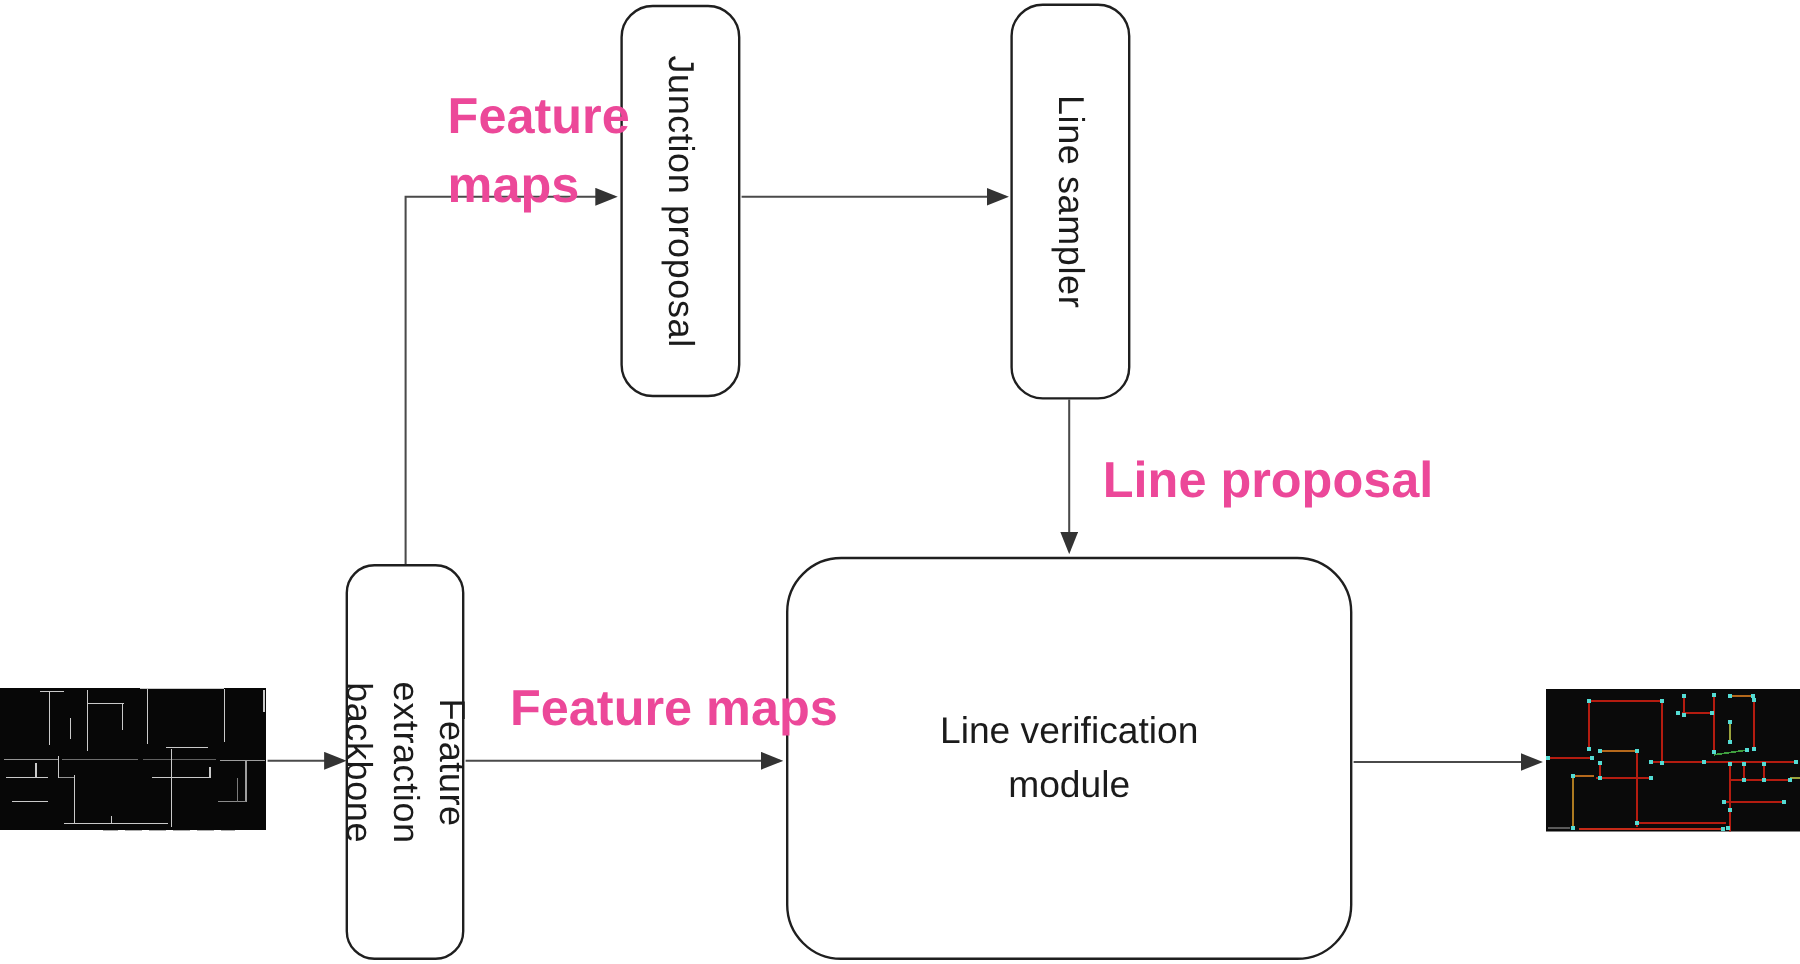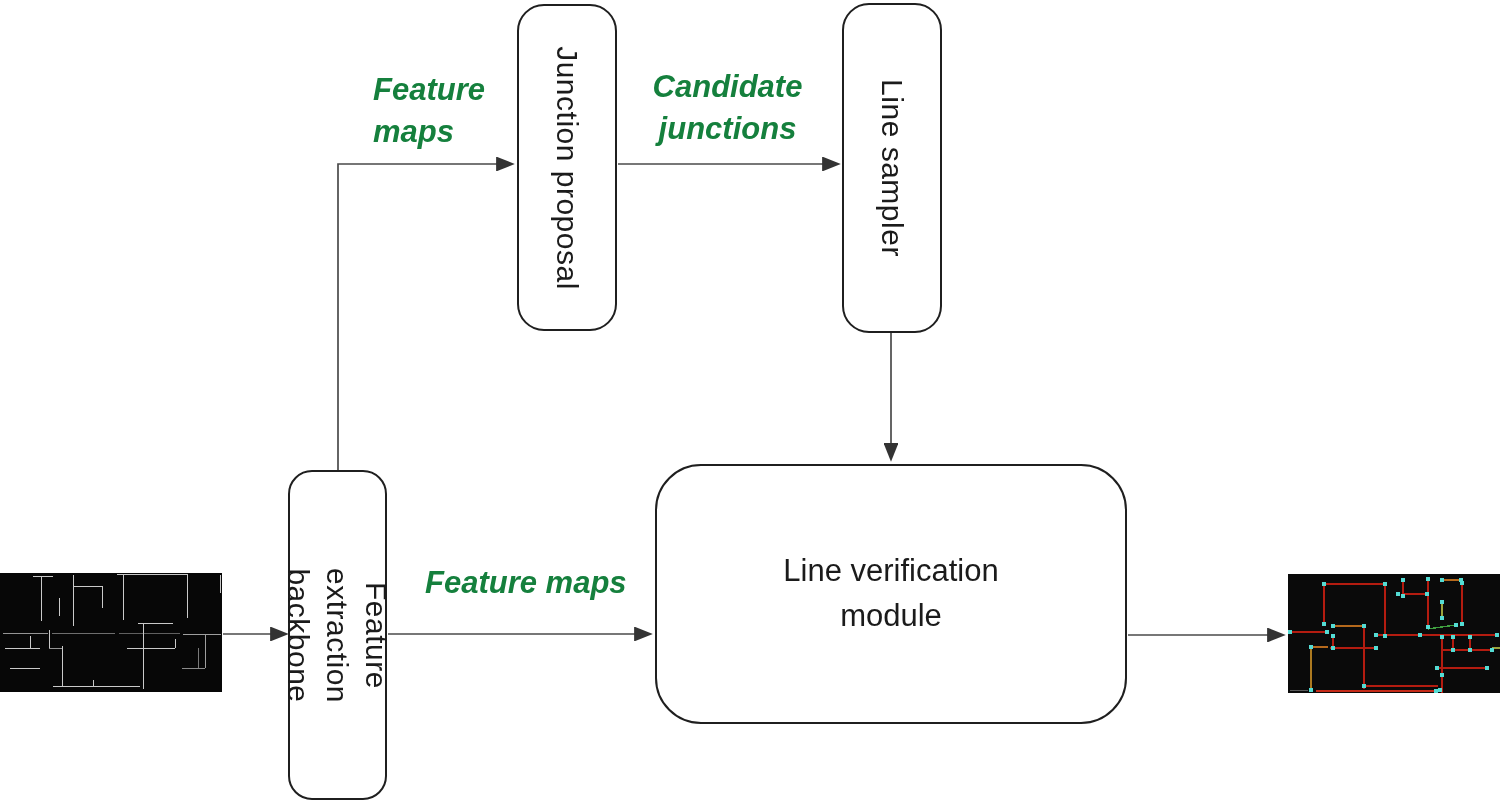--- a/index.html
+++ b/index.html
@@ -13,31 +13,31 @@
   .node {
     position:absolute; box-sizing:border-box; background:#ffffff;
     border:2.5px solid #1f1f1f; border-radius:26px;
     display:flex; align-items:center; justify-content:center;
     color:#1b1b1b;
   }
   .node-backbone   { left:288px; top:470px; width:99px;  height:330px; border-radius:24px; }
   .node-junction   { left:517px; top:4px;   width:100px; height:327px; border-radius:27px; }
   .node-sampler    { left:842px; top:3px;   width:100px; height:330px; border-radius:27px; }
   .node-verification {
-    left:655px; top:464px; width:472px; height:260px; border-radius:46px;
+    left:655px; top:464px; width:472px; height:336px; border-radius:46px;
     font-size:31px; line-height:1.45; text-align:center; white-space:pre-line;
   }
   .vlabel {
     transform:rotate(90deg); white-space:nowrap;
     font-size:30px; letter-spacing:0.5px;
   }
   .vlabel.two-line { white-space:pre-line; text-align:center; line-height:1.3; }
   .flabel {
-    position:absolute; font-style:italic; font-weight:700;
-    font-size:31px; line-height:1.35; color:#15803d; white-space:pre-line;
+    position:absolute; font-weight:700;
+    font-size:42px; line-height:1.35; color:#ec4899; white-space:pre-line;
   }
   .flabel-feature-maps-top    { left:373px;  top:69px; }
   .flabel-candidate-junctions { left:645px;  top:66px; width:165px; text-align:center; }
   .flabel-line-proposal       { left:919px;  top:372px; }
   .flabel-feature-maps-bottom { left:425px;  top:562px; }
   .flabel-line-feature        { left:1154px; top:540px; }
   .mini-image { position:absolute; shape-rendering:crispEdges; }
   .img-input  { left:0px;     top:573px; }
   .img-output { left:1288px;  top:574px; }
 </style>
@@ -185,20 +185,19 @@
   </div>
 
   <div class="node node-verification">
     <span>Line verification
 module</span>
   </div>
 
   <div class="flabel flabel-feature-maps-top">Feature
 maps</div>
 
-  <div class="flabel flabel-candidate-junctions">Candidate
-junctions</div>
-
+
+  <div class="flabel flabel-line-proposal">Line proposal</div>
 
   <div class="flabel flabel-feature-maps-bottom">Feature maps</div>
 
 
 </div>
 
 </body></html>

